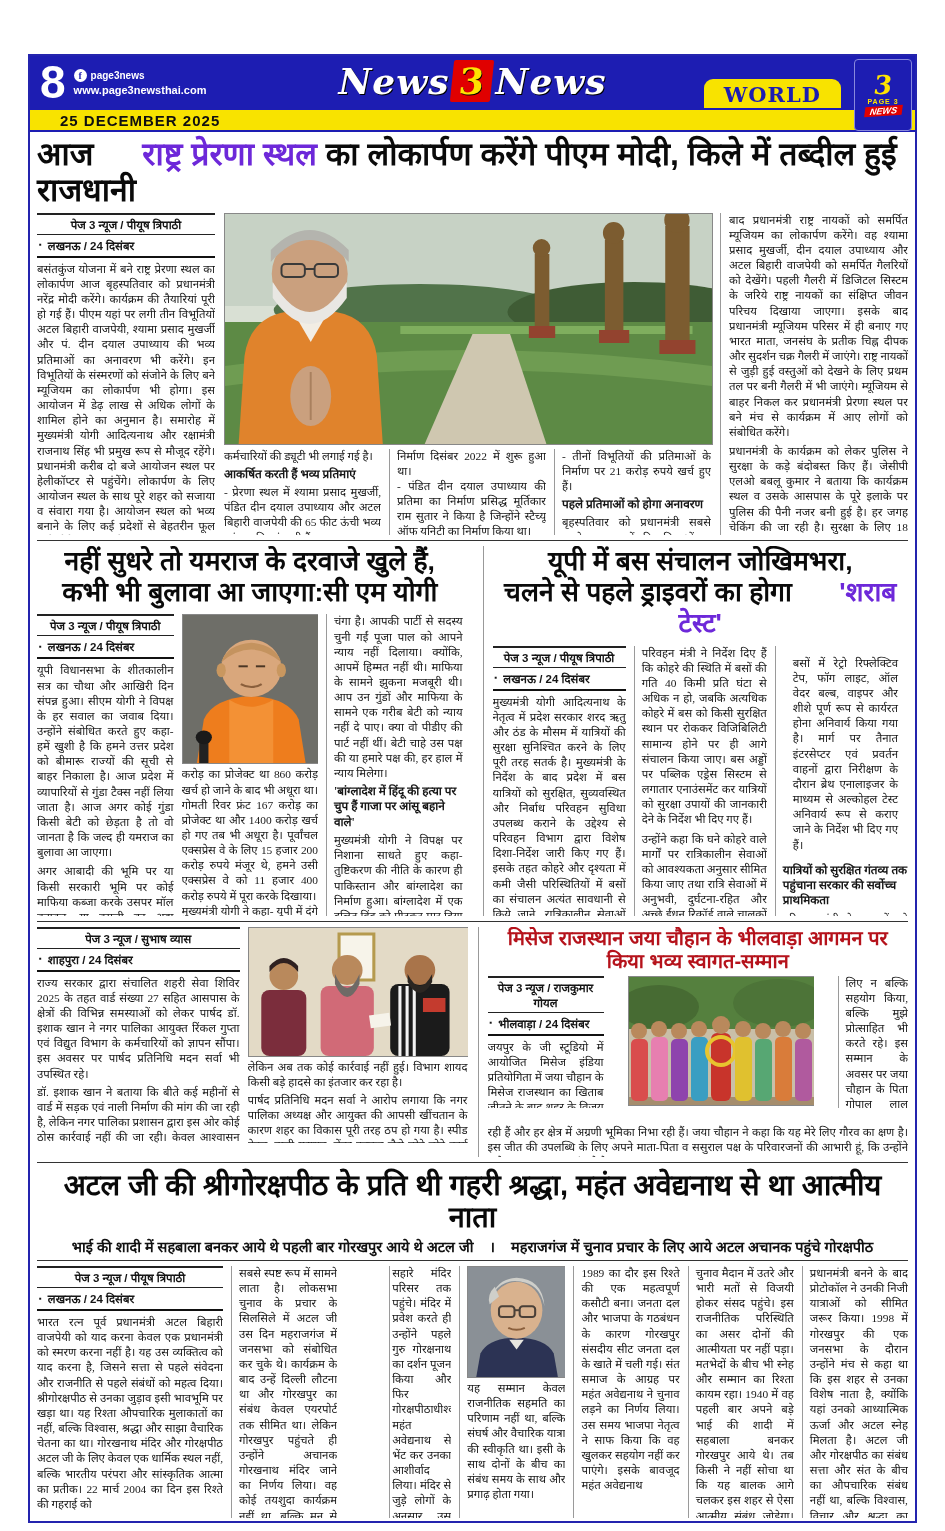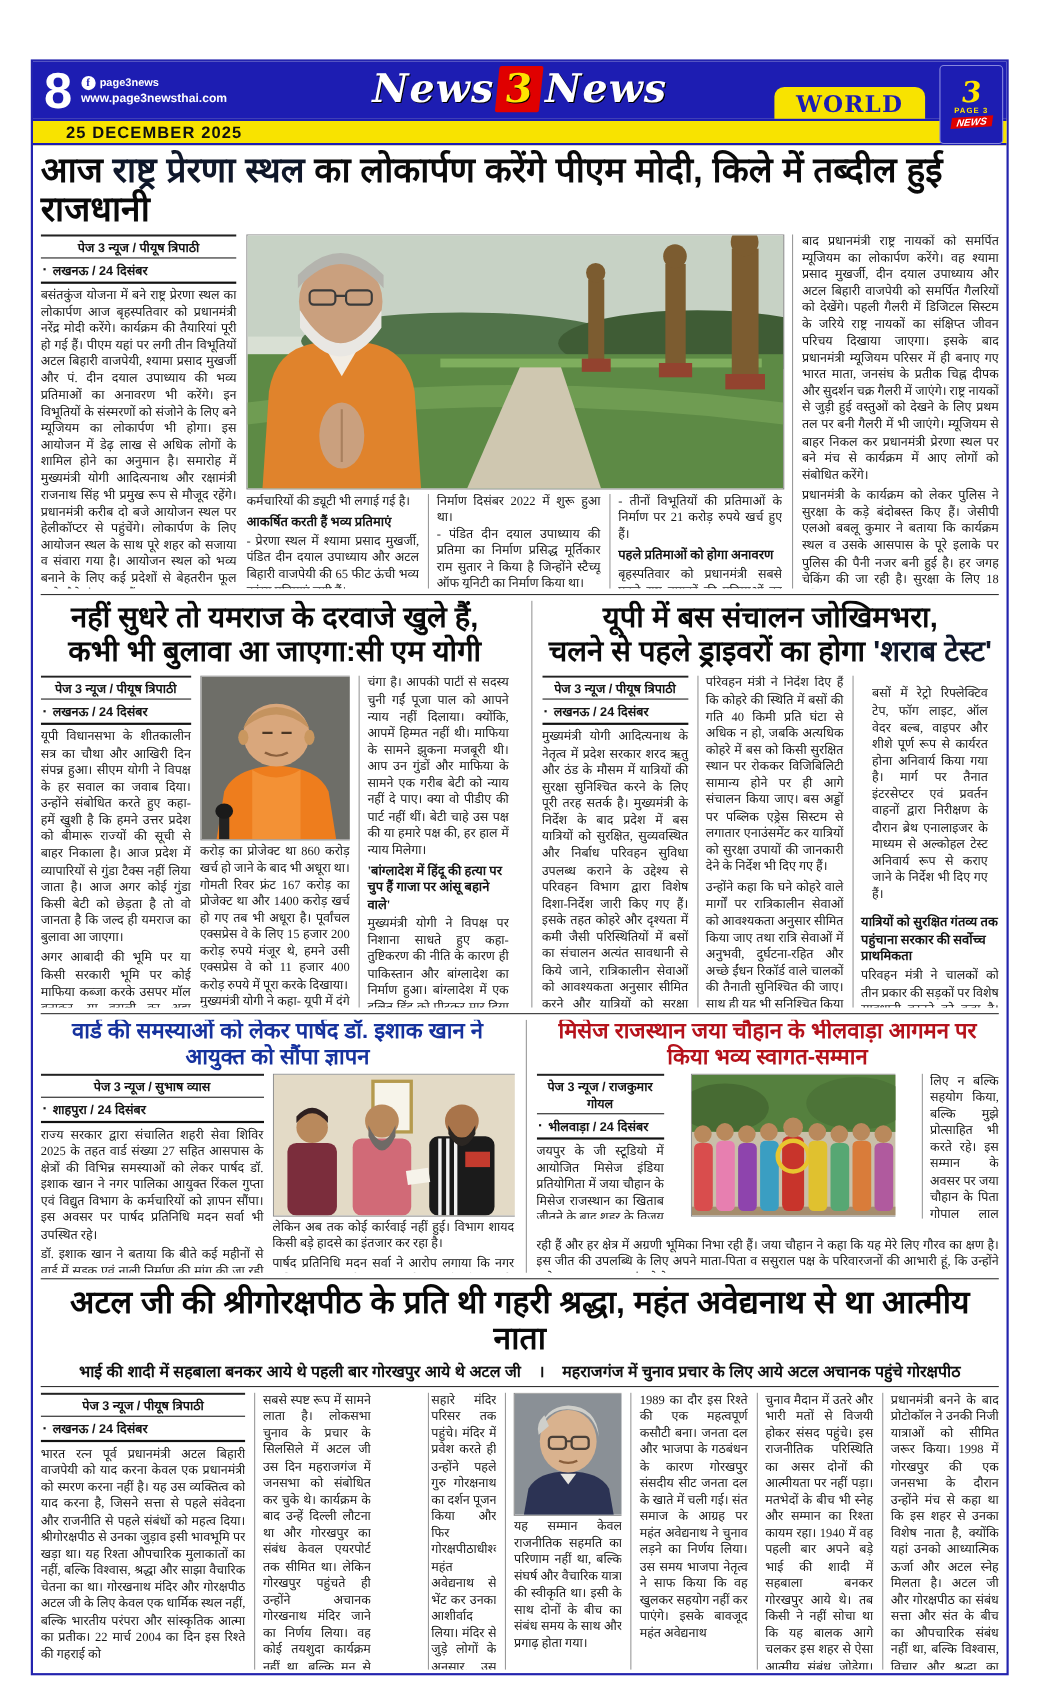--- a/index.html
+++ b/index.html
@@ -32,21 +32,21 @@
   .clp{font:bold 7px "Liberation Sans",sans-serif;color:#ffe300;letter-spacing:1px;}
   .cln{font:bold italic 9px "Liberation Sans",sans-serif;color:#fff;background:#e00000;
        padding:0 5px;transform:skew(-12deg) rotate(-4deg);}
   .datestrip{background:#f8e300;border-top:2px solid #1d1db2;border-bottom:2px solid #1d1db2;
              height:20px;display:flex;align-items:center;padding-left:30px;flex:none;}
   .datetxt{font:bold 15px "Liberation Sans",sans-serif;color:#101010;letter-spacing:1px;}
   
   .content{flex:1;padding:3px 7px;overflow:hidden;display:flex;flex-direction:column;}
   .lead-hl{font-family:"Liberation Sans",sans-serif;font-weight:bold;font-size:32px;
            line-height:1.12;color:#0a0a0a;margin:2px 0 4px;}
-  .red{color:#0f172a;}
+  .red{color:#6d28d9;margin-left:40px;}
   .by{font-family:"Liberation Sans",sans-serif;margin-bottom:4px;}
   .by-top{border-top:2px solid #222;border-bottom:1px solid #222;font-weight:bold;font-size:11.5px;
           text-align:center;padding:2px 0;}
   .by-date{font-weight:bold;font-size:11.5px;padding:3px 0 3px 2px;border-bottom:2.5px solid #111;
            display:flex;gap:6px;align-items:center;}
   .blt{font-size:8px;line-height:1;}
   .jtext{font-size:11.4px;line-height:1.33;text-align:justify;white-space:pre-line;color:#181818;}
   .subhead{font-weight:bold;font-size:11.8px;line-height:1.3;margin:3px 0;text-align:left;}
   .clip{overflow:hidden;}
   .vr{border-left:1px solid #9a9a9a;}
@@ -271,21 +271,20 @@
             </div>
           </div>
         </div>
       </div>
 
       <div class="sect-rule"></div>
 
       <div class="band3">
 
         <div>
-          <div class="h3ward">वार्ड की समस्याओं को लेकर पार्षद डॉ. इशाक खान ने आयुक्त को सौंपा ज्ञापन</div>
           <div class="ward-body">
             <div>
               <div class="by">
                 <div class="by-top">पेज 3 न्यूज /  सुभाष व्यास</div>
                 <div class="by-date">
                   <span class="blt">▪</span>
                   <span>शाहपुरा / 24 दिसंबर</span>
                 </div>
               </div>
               <p class="jtext" style="margin:0 0 3px;">राज्य सरकार द्वारा संचालित शहरी सेवा शिविर 2025 के तहत वार्ड संख्या 27 सहित आसपास के क्षेत्रों की विभिन्न समस्याओं को लेकर पार्षद डॉ. इशाक खान ने नगर पालिका आयुक्त रिंकल गुप्ता एवं विद्युत विभाग के कर्मचारियों को ज्ञापन सौंपा। इस अवसर पर पार्षद प्रतिनिधि मदन सर्वा भी उपस्थित रहे।</p>

